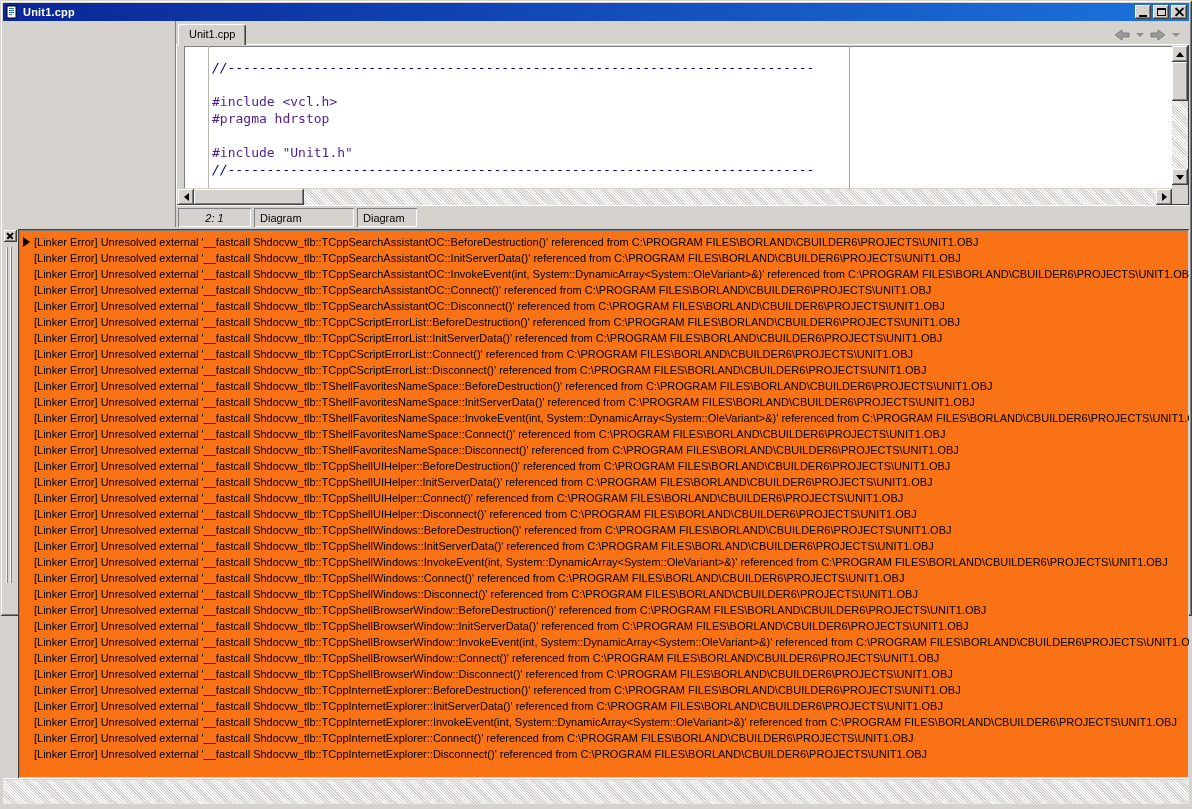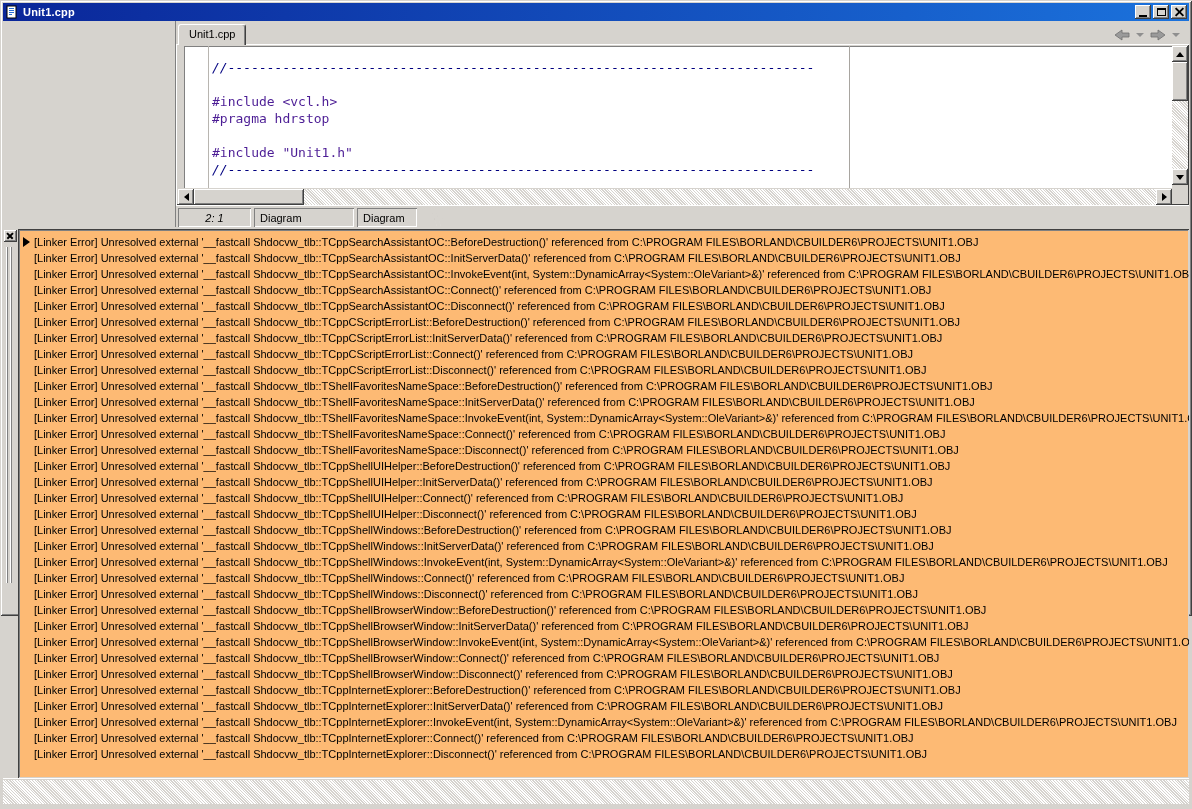--- a/index.html
+++ b/index.html
@@ -106,21 +106,21 @@
     display:flex; align-items:center; justify-content:center; padding:0 13px; white-space:nowrap; }
   .ftab.active { background:#000; }
   .ftab.active .inner { bottom:2px; font-weight:bold; }
 
   
   .message-pane { position:absolute; left:3px; top:227px; right:3px; bottom:3px; background:#d6d3ce; }
   .message-pane .small-x { position:absolute; left:1px; top:3px; }
   .vgrab { position:absolute; left:3px; top:20px; bottom:30px; width:8px; }
   .vgroove { position:absolute; top:0; bottom:0; width:2px; border-left:1px solid #fff; border-right:1px solid #808080; }
   .vg1 { left:0; } .vg2 { left:4px; }
-  .msg-list { position:absolute; left:15px; top:2px; right:0; height:549px; background:#fdba74;
+  .msg-list { position:absolute; left:15px; top:2px; right:0; height:549px; background:#f97316;
     box-shadow: inset 1px 1px 0 #404040, inset -1px -1px 0 #d6d3ce, inset 2px 2px 0 #808080;
     padding:5px 0 0 2px; overflow:hidden; }
   .msg-row { height:16px; display:flex; align-items:center; white-space:nowrap; }
   .msg-marker { width:12px; flex:0 0 auto; display:flex; align-items:center; justify-content:center; }
   .marker-tri { width:0; height:0; border-top:5px solid transparent; border-bottom:5px solid transparent; border-left:7px solid #000; }
   .msg-text { padding-left:2px; }
 
   .build-strip { position:absolute; left:0; right:0; top:551px; bottom:0; border-top:1px solid #fff; }
   .build-strip .bg { position:absolute; left:0; right:0; top:1px; height:24px; }
   .build-tab { position:absolute; left:20px; top:1px; height:19px; clip-path:polygon(0 0,100% 0,calc(100% - 6px) 100%,6px 100%); background:#000; }

